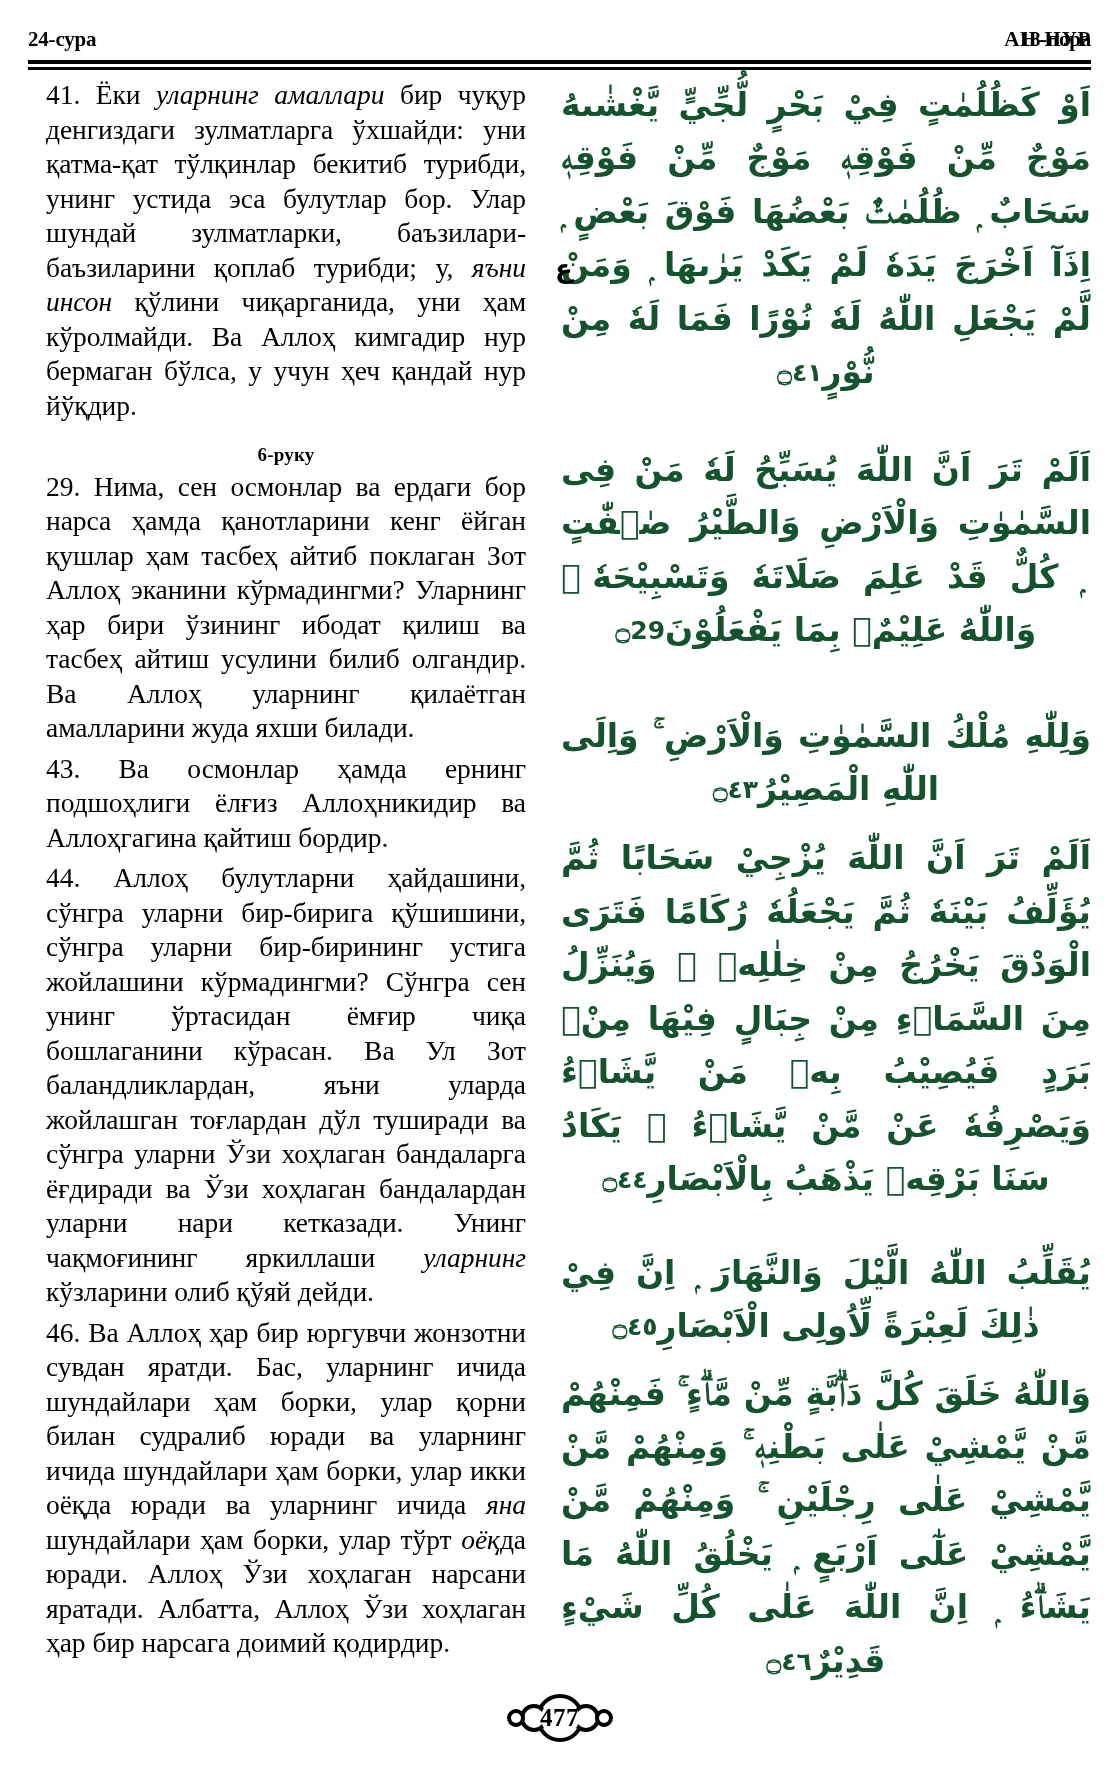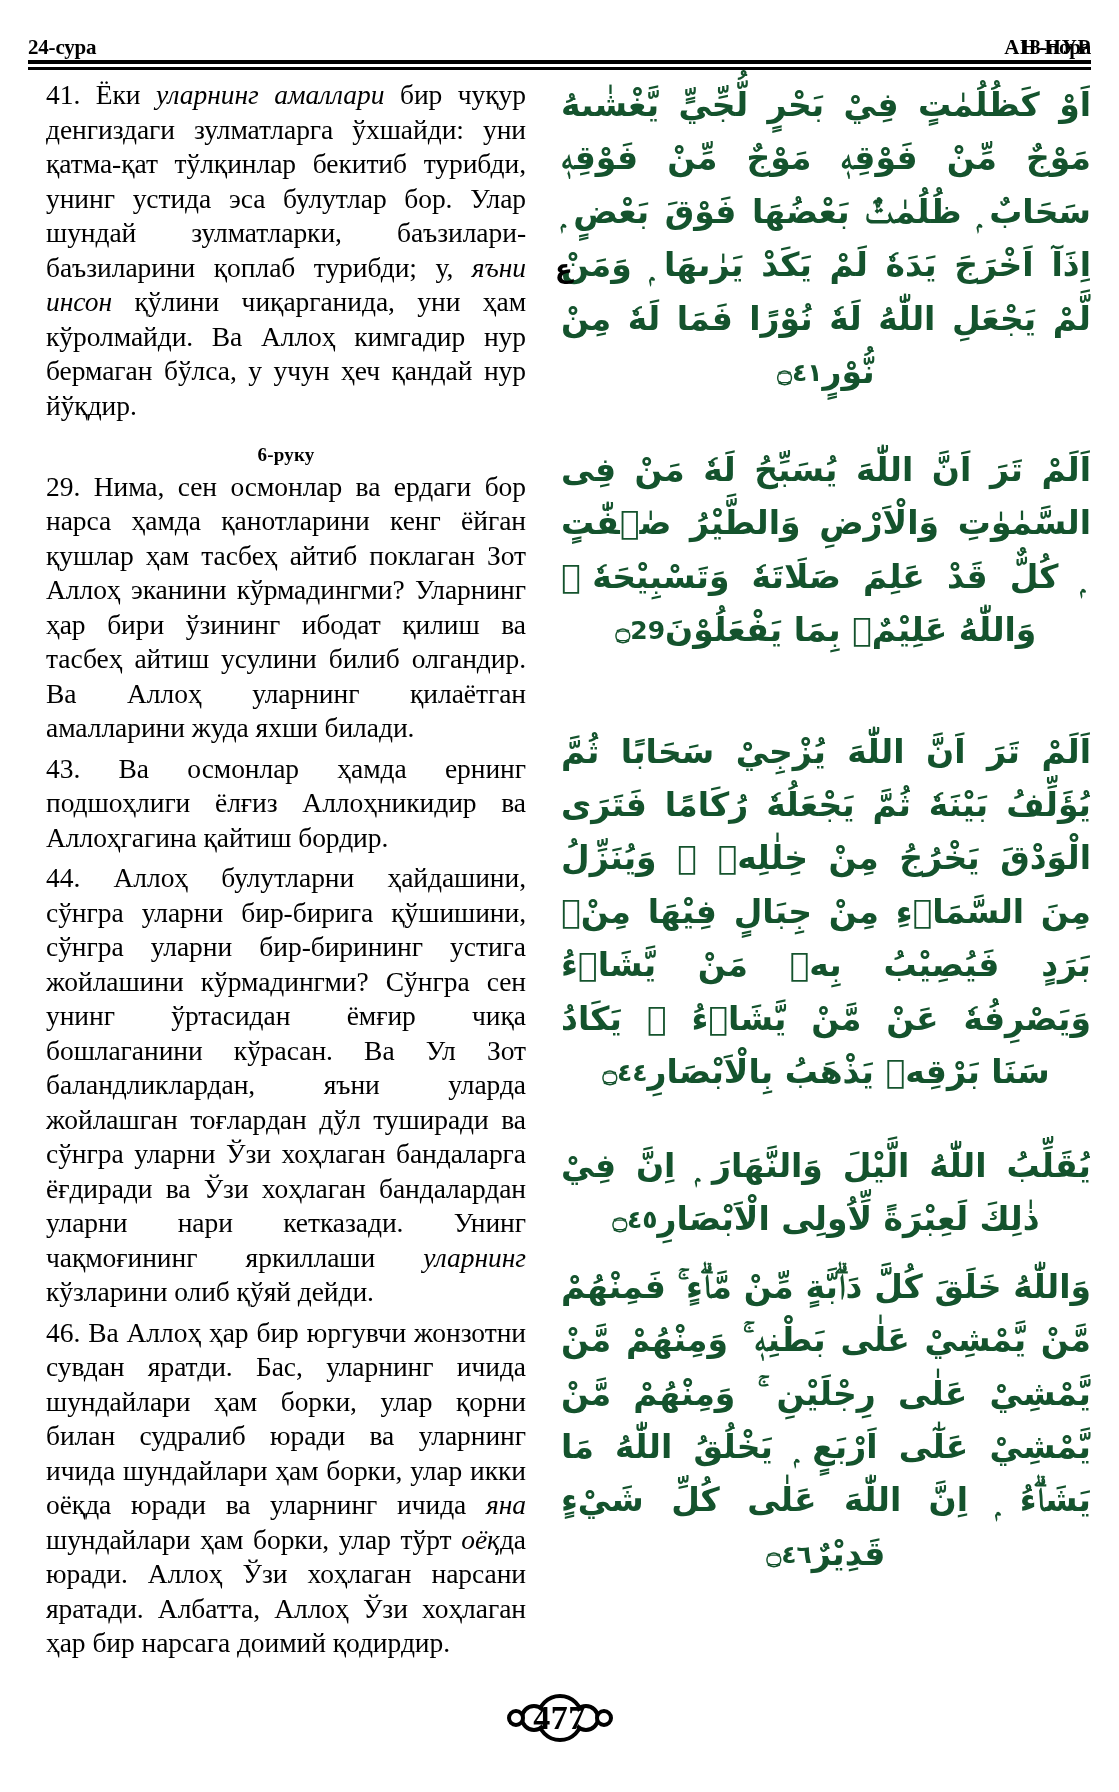--- a/index.html
+++ b/index.html
@@ -21,21 +21,21 @@
     position: absolute;
     left: 0; top: 0;
     width: 1119px;
     height: 1792px;
   }
 
   
   .running-head {
     position: absolute;
     left: 28px;
-    top: 24px;
+    top: 16px;
     width: 1063px;
     height: 34px;
     display: flex;
     align-items: flex-end;
     justify-content: space-between;
   }
   .rh-item {
     font-family: "Liberation Serif", "DejaVu Serif", serif;
     font-weight: bold;
     font-size: 21px;
@@ -155,21 +155,21 @@
   .folio-num {
     position: absolute;
     left: 0; top: 0;
     width: 108px;
     height: 52px;
     display: flex;
     align-items: center;
     justify-content: center;
     font-family: "Liberation Serif", "DejaVu Serif", serif;
     font-weight: bold;
-    font-size: 34px;
+    font-size: 25px;
     letter-spacing: 0.5px;
     z-index: 3;
   }
   .folio-orn svg { position: absolute; left: 0; top: 0; }
 </style>
 </head>
 <body>
 
 <div class="page">
 
@@ -246,20 +246,21 @@
         <span class="ruku-sign" style="left:-6px; top:176px;">ع</span>
         <div class="ayah-block"><span>اَوْ كَظُلُمٰتٍ فِيْ بَحْرٍ لُّجِّيٍّ يَّغْشٰىهُ مَوْجٌ مِّنْ فَوْقِهٖ مَوْجٌ مِّنْ فَوْقِهٖ سَحَابٌ ۭ ظُلُمٰتٌۢ بَعْضُهَا فَوْقَ بَعْضٍ ۭ اِذَآ اَخْرَجَ يَدَهٗ لَمْ يَكَدْ يَرٰىهَا ۭ وَمَنْ لَّمْ يَجْعَلِ اللّٰهُ لَهٗ نُوْرًا فَمَا لَهٗ مِنْ نُّوْرٍ</span><span class="ayah-mark">۝<span>٤١</span></span></div>
       </div>
 
       <div style="height:44px;"></div>
 
       <div class="ayah-block"><span>اَلَمْ تَرَ اَنَّ اللّٰهَ يُسَبِّحُ لَهٗ مَنْ فِى السَّمٰوٰتِ وَالْاَرْضِ وَالطَّيْرُ صٰۗفّٰتٍ ۭ كُلٌّ قَدْ عَلِمَ صَلَاتَهٗ وَتَسْبِيْحَهٗ ۭ وَاللّٰهُ عَلِيْمٌۢ بِمَا يَفْعَلُوْنَ</span><span class="ayah-mark">۝<span>29</span></span></div>
 
       <div style="height:52px;"></div>
 
+      <div class="ayah-block"><span>وَلِلّٰهِ مُلْكُ السَّمٰوٰتِ وَالْاَرْضِ ۚ وَاِلَى اللّٰهِ الْمَصِيْرُ</span><span class="ayah-mark">۝<span>٤٣</span></span></div>
 
       <div style="height:16px;"></div>
 
       <div class="ayah-block"><span>اَلَمْ تَرَ اَنَّ اللّٰهَ يُزْجِيْ سَحَابًا ثُمَّ يُؤَلِّفُ بَيْنَهٗ ثُمَّ يَجْعَلُهٗ رُكَامًا فَتَرَى الْوَدْقَ يَخْرُجُ مِنْ خِلٰلِهٖ ۚ وَيُنَزِّلُ مِنَ السَّمَاۗءِ مِنْ جِبَالٍ فِيْهَا مِنْۢ بَرَدٍ فَيُصِيْبُ بِهٖ مَنْ يَّشَاۗءُ وَيَصْرِفُهٗ عَنْ مَّنْ يَّشَاۗءُ ۭ يَكَادُ سَنَا بَرْقِهٖ يَذْهَبُ بِالْاَبْصَارِ</span><span class="ayah-mark">۝<span>٤٤</span></span></div>
 
       <div style="height:40px;"></div>
 
       <div class="ayah-block"><span>يُقَلِّبُ اللّٰهُ الَّيْلَ وَالنَّهَارَ ۭ اِنَّ فِيْ ذٰلِكَ لَعِبْرَةً لِّاُولِى الْاَبْصَارِ</span><span class="ayah-mark">۝<span>٤٥</span></span></div>
 
       <div style="height:14px;"></div>

